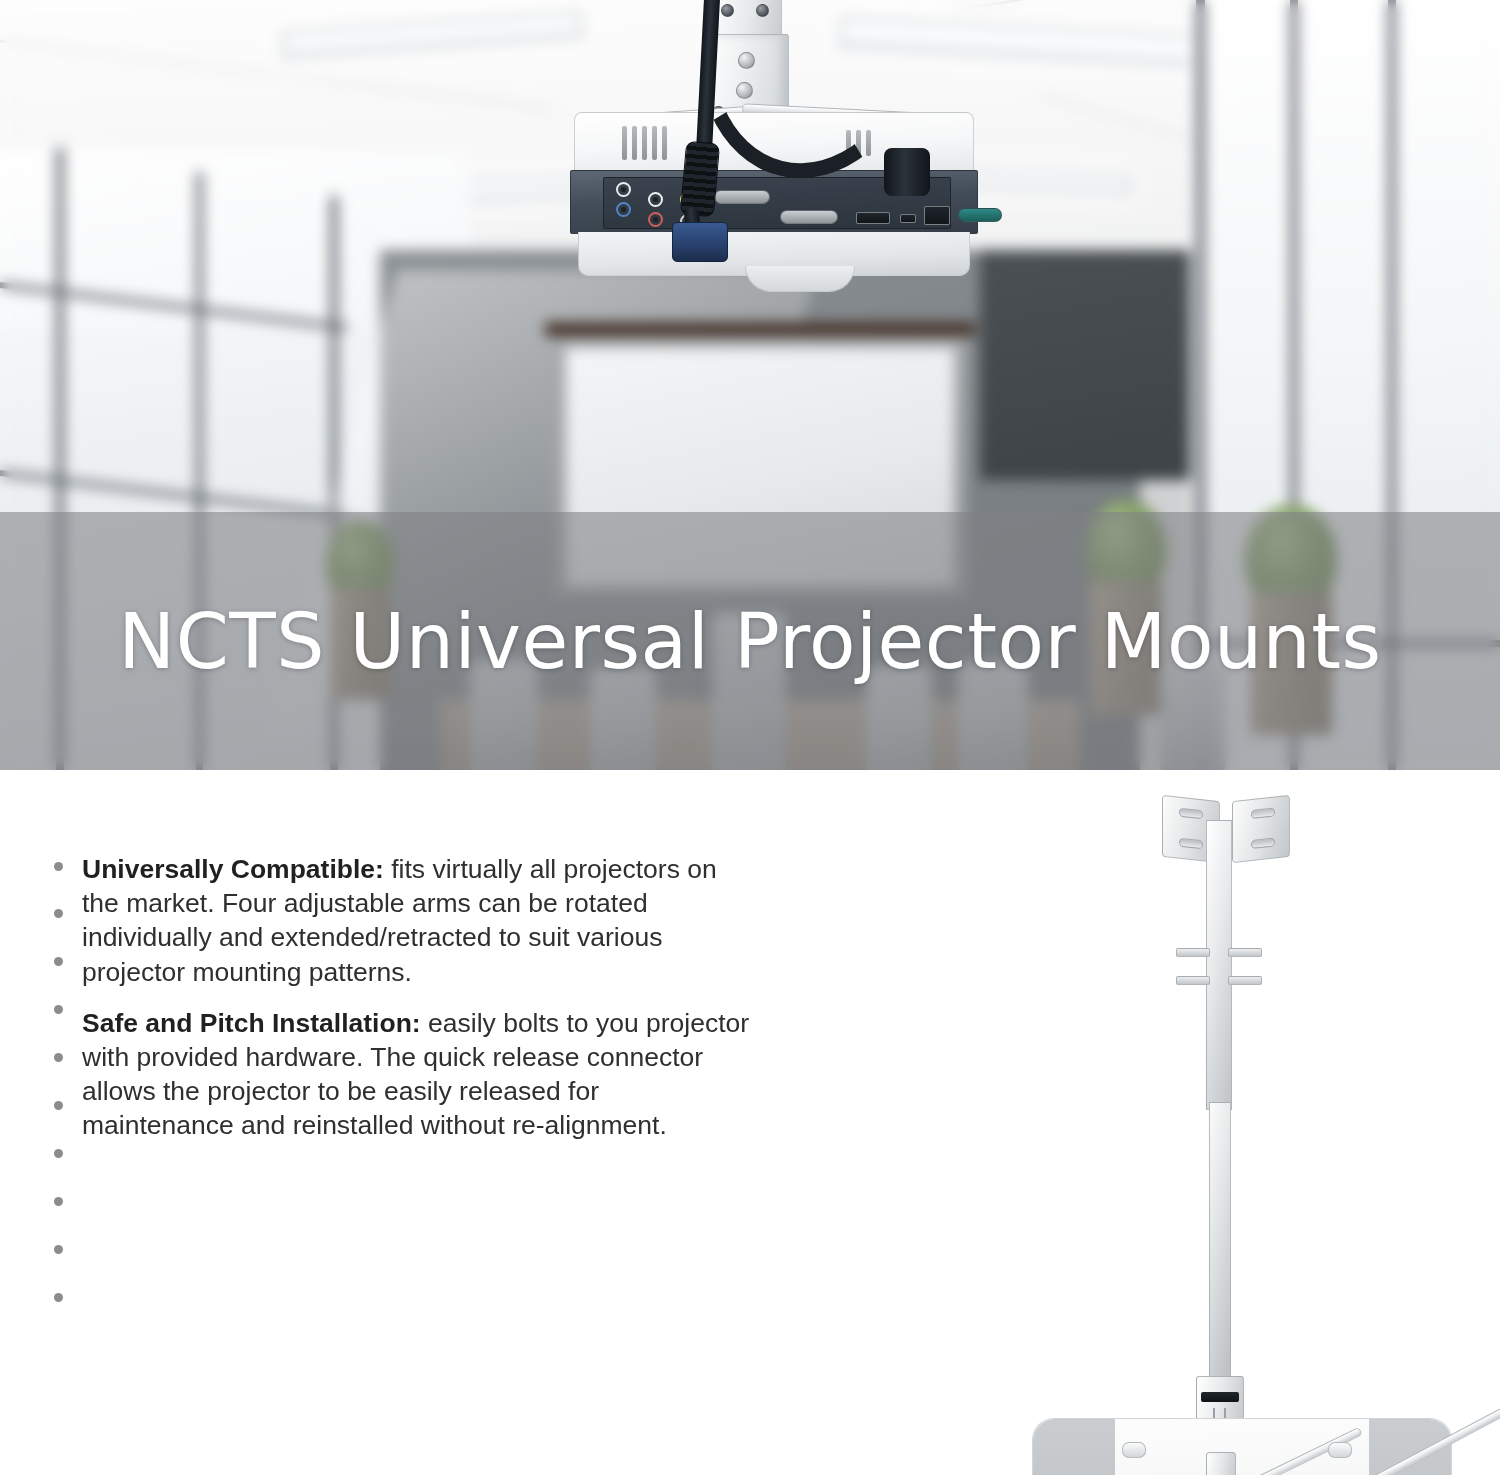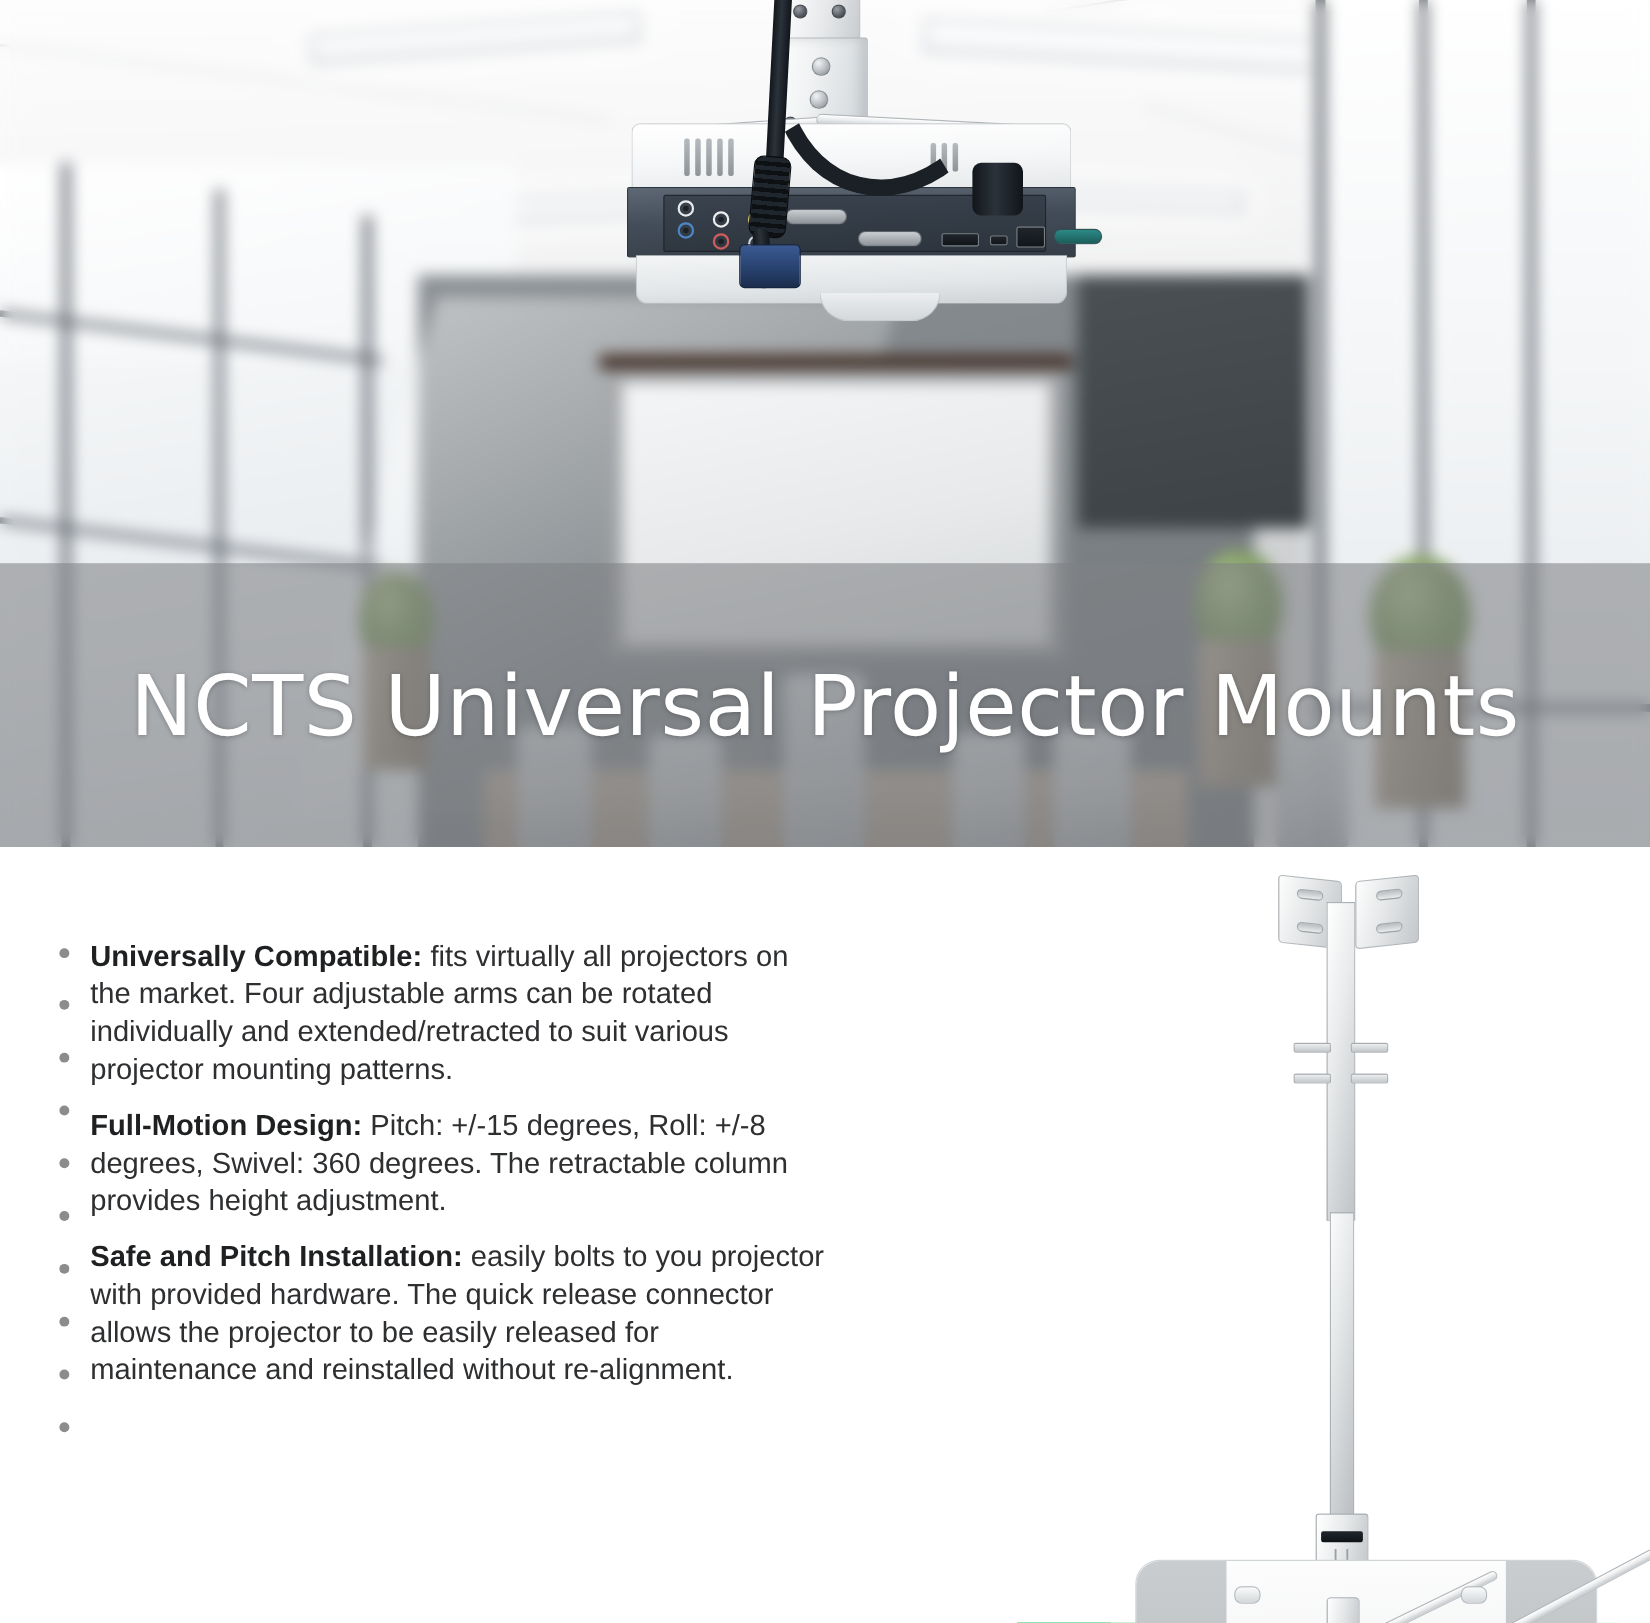--- a/index.html
+++ b/index.html
@@ -3,21 +3,21 @@
 <meta charset="utf-8">
 <title>NCTS Universal Projector Mounts</title>
 <style>
   * { margin:0; padding:0; box-sizing:border-box; }
   html, body {
     width:1500px; height:1475px;
     background:#ffffff;
     font-family:"Liberation Sans", sans-serif;
     overflow:hidden;
   }
-  #page { position:relative; width:1500px; height:1475px; background:#22c55e;border-radius:32px; }
+  #page { position:relative; width:1500px; height:1475px; background:#22c55e; }
 
   
   .hero {
     position:absolute; left:0; top:0; width:1500px; height:770px;
     overflow:hidden; background:#cfd1d2;
   }
   .hero-scene { position:absolute; inset:0; }
 
   
   .ceiling {
@@ -492,23 +492,20 @@
       <div class="bullet" style="top:427px;"></div>
       <div class="bullet" style="top:475px;"></div>
       <div class="bullet" style="top:523px;"></div>
     </div>
 
     <div class="copy">
       <p class="feat">
         <b>Universally Compatible:</b><span> fits virtually all projectors on the market. Four adjustable arms can be rotated individually and extended/retracted to suit various projector mounting patterns.</span>
       </p>
       <p class="feat">
-        <b>Full-Motion Design:</b><span> Pitch: +/-15 degrees, Roll: +/-8 degrees, Swivel: 360 degrees. The retractable column provides height adjustment.</span>
-      </p>
-      <p class="feat">
         <b>Safe and Pitch Installation:</b><span> easily bolts to you projector with provided hardware. The quick release connector allows the projector to be easily released for maintenance and reinstalled without re-alignment.</span>
       </p>
     </div>
   </div>
 
   <div class="product">
     <div class="mnt-plate-l">
       <div class="slot" style="left:16px;top:10px;"></div>
       <div class="slot" style="left:16px;top:40px;"></div>
     </div>

